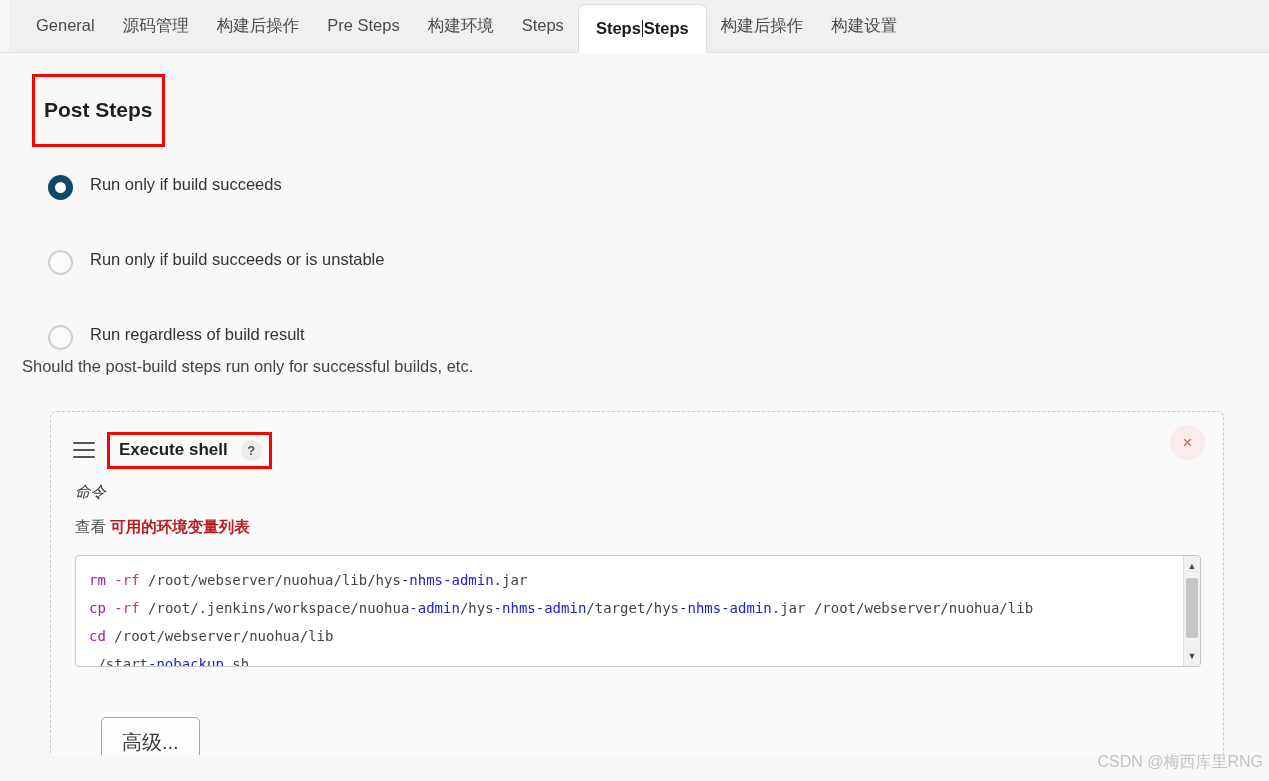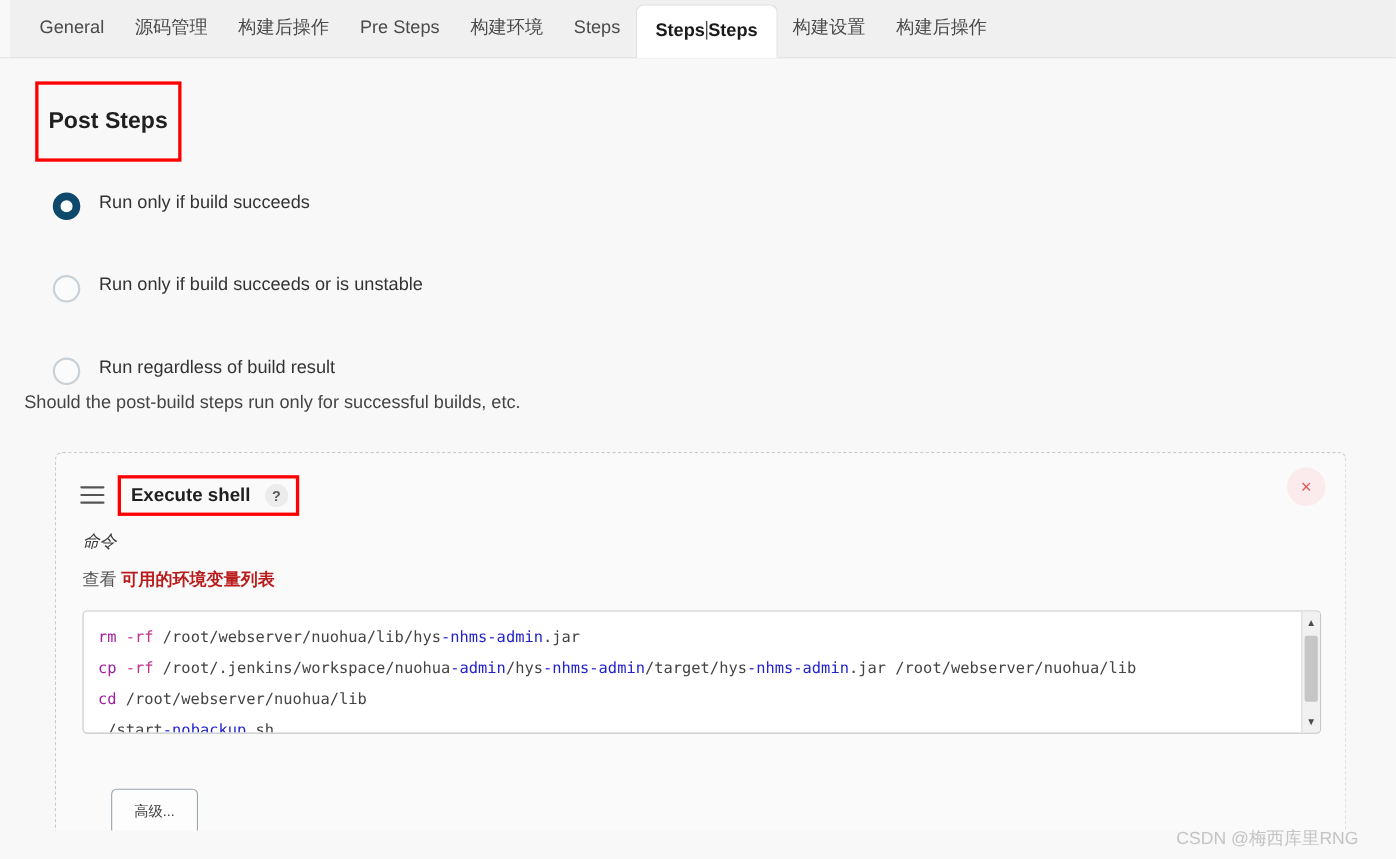--- a/index.html
+++ b/index.html
@@ -281,30 +281,30 @@
     background: #c6c6c6;
     border-radius: 2px;
   }
 
   .adv-btn {
     margin: 50px 0 0 28px;
     padding: 11px 20px;
     background: #fdfdfd;
     border: 1px solid #9aa5ae;
     border-radius: 5px;
-    font-size: 13px;
+    font-size: 20px;
     color: #3b3b3b;
     cursor: pointer;
     font-family: "Liberation Sans", sans-serif;
   }
 
   
   .watermark {
     position: absolute;
-    right: 34px;
+    right: 6px;
     bottom: 8px;
     font-size: 16px;
     color: #c4c4c4;
     font-family: "Liberation Sans", sans-serif;
     white-space: nowrap;
   }
   .bottom-fade {
     position: absolute;
     left: 0; right: 0; bottom: 0;
     height: 26px;
@@ -315,22 +315,22 @@
 <body>
 
 <div class="tabbar">
   <div class="tab">General</div>
   <div class="tab">源码管理</div>
   <div class="tab">构建后操作</div>
   <div class="tab">Pre Steps</div>
   <div class="tab">构建环境</div>
   <div class="tab">Steps</div>
   <div class="tab active"><span>Steps</span><span class="caret"></span><span>Steps</span></div>
+  <div class="tab">构建后操作</div>
   <div class="tab">构建设置</div>
-  <div class="tab">构建后操作</div>
 </div>
 
 <div class="content">
 
   <div class="page-title-wrap">
     <h1 class="page-title">Post Steps</h1>
     <div class="redbox title-box"></div>
   </div>
 
   <div class="radio-list">

